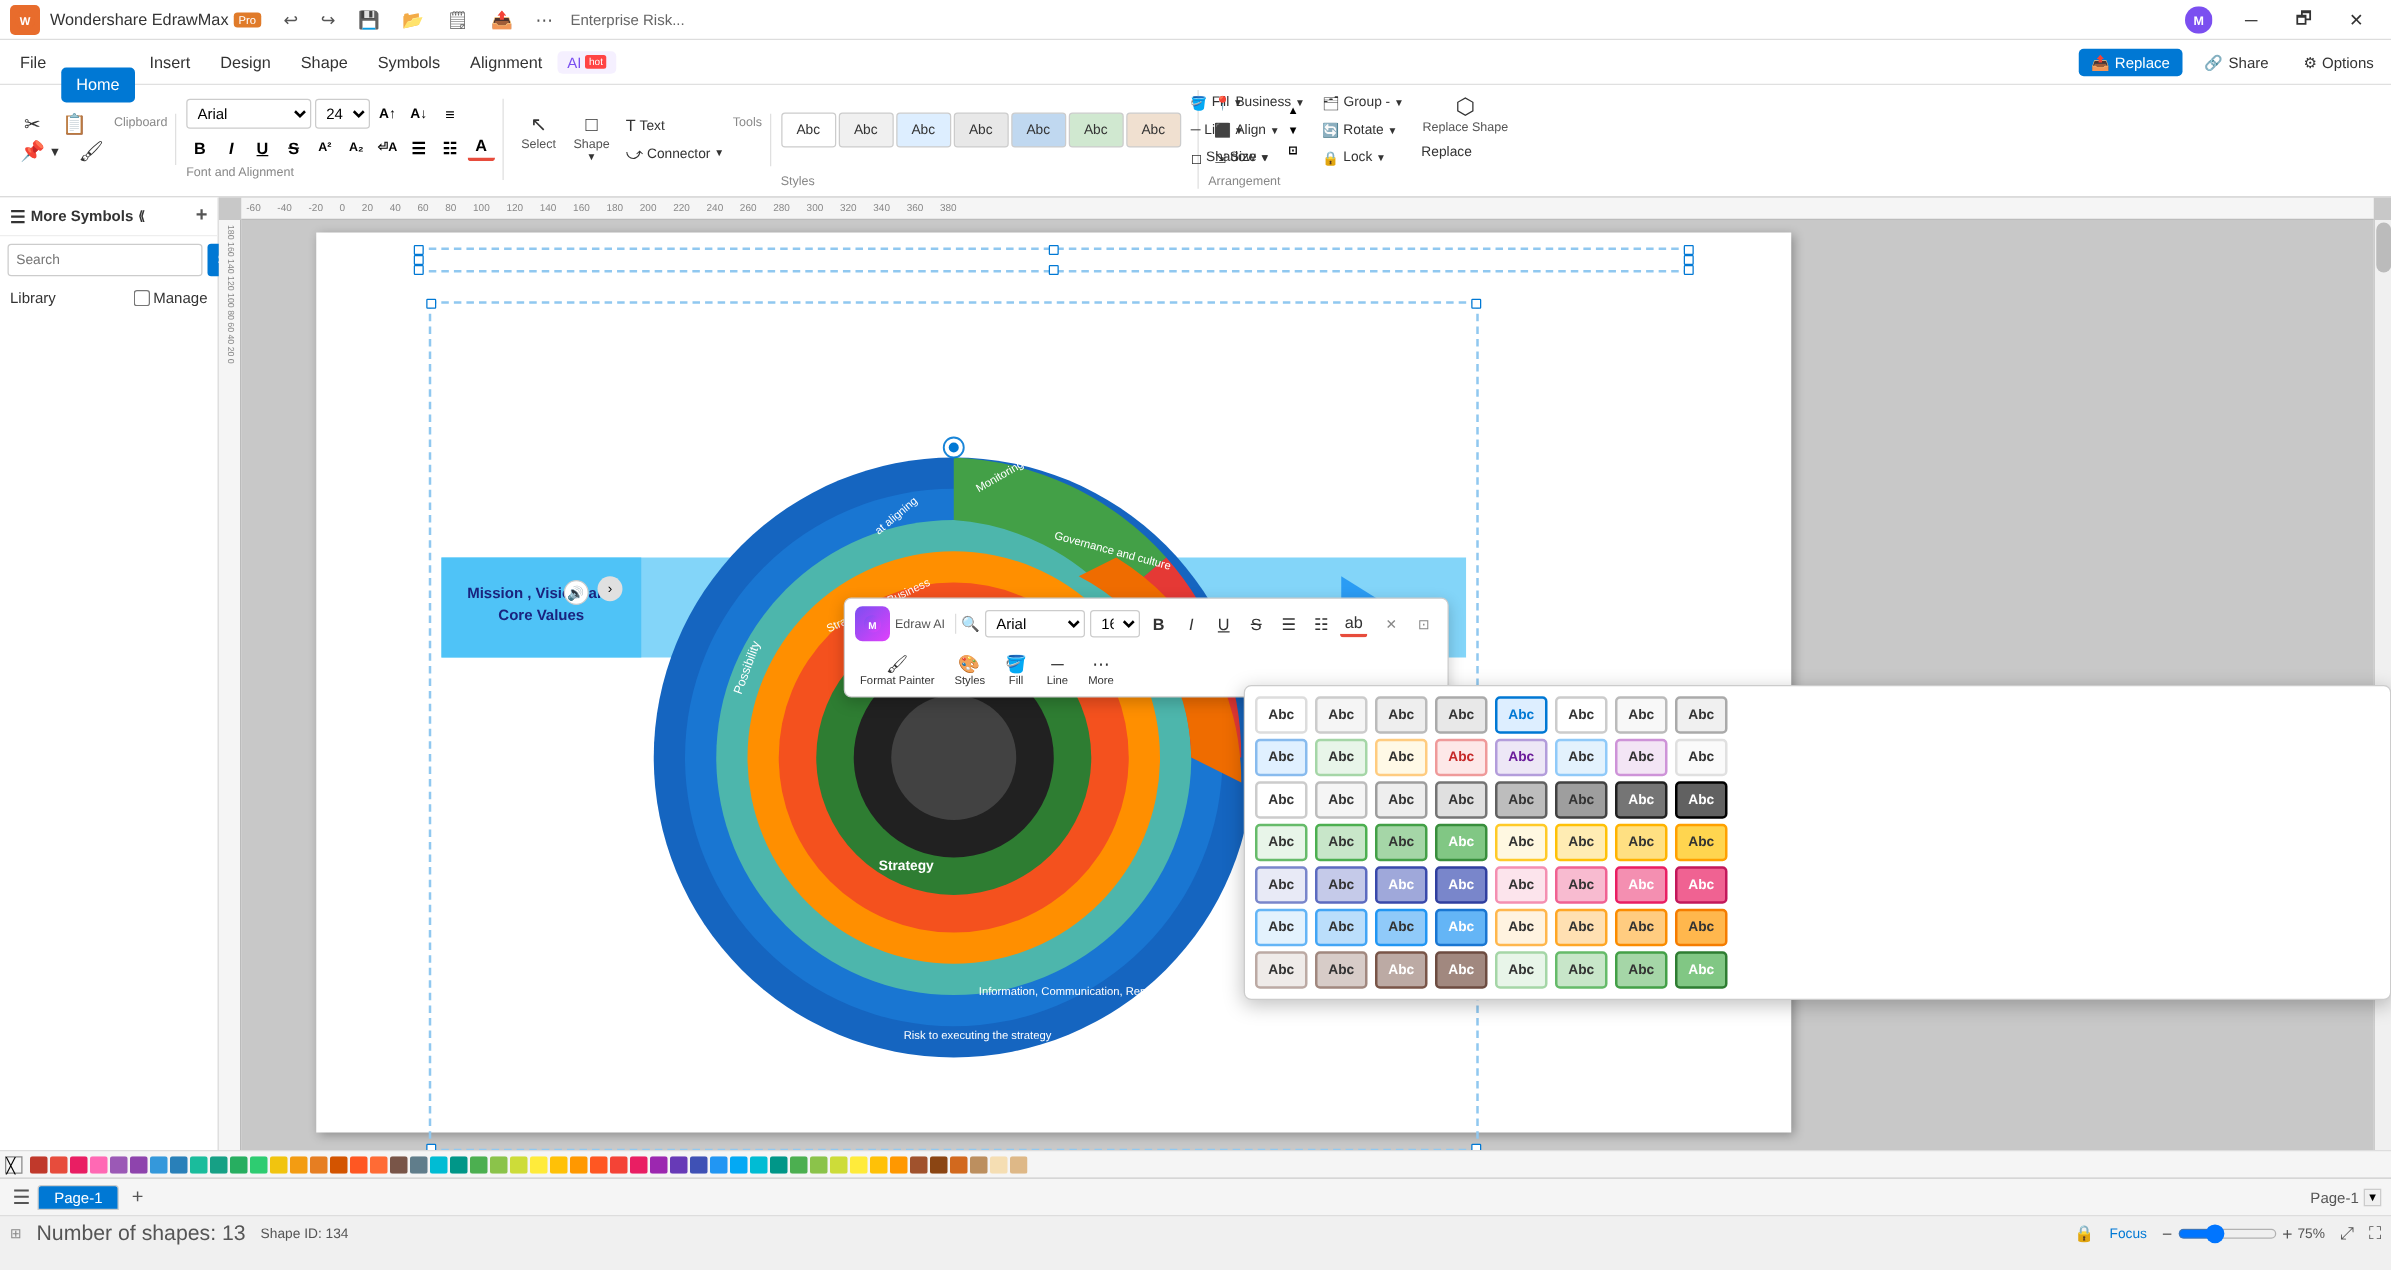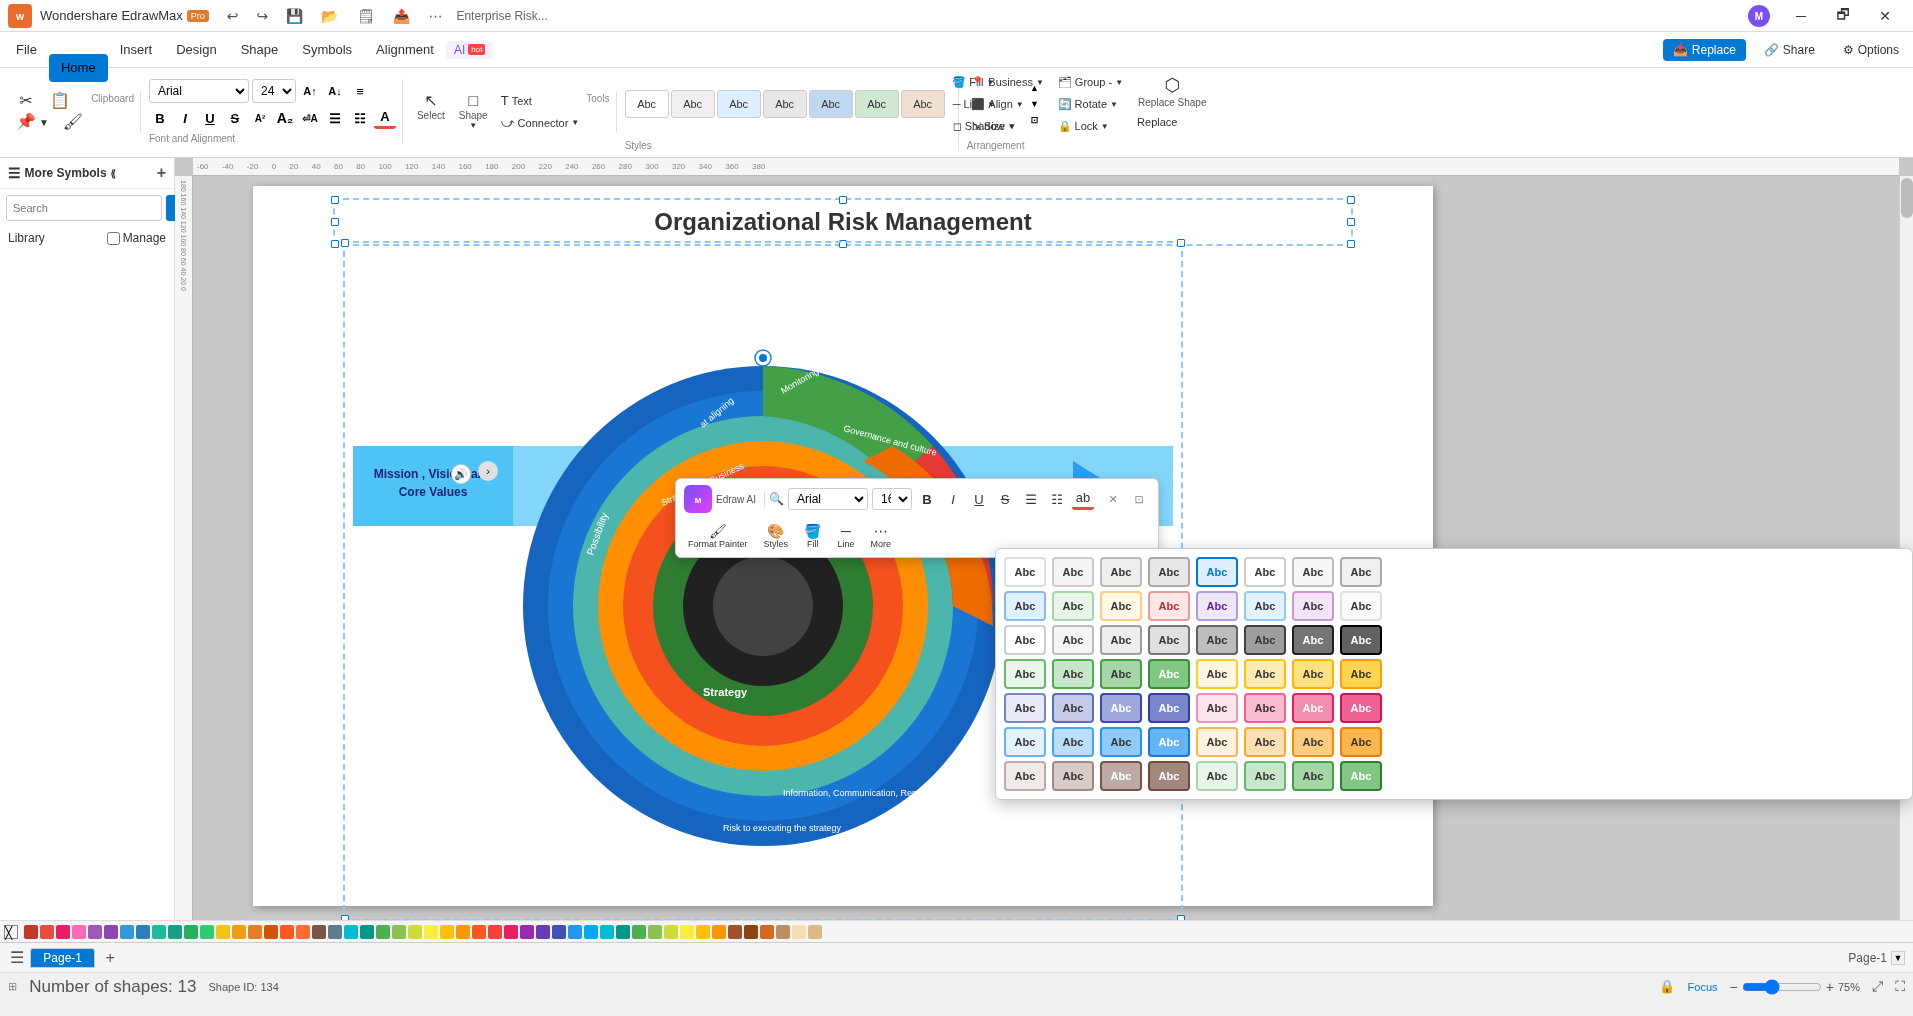--- a/index.html
+++ b/index.html
@@ -26,21 +26,21 @@
     
     #menubar {
       height: 36px;
       background: #ffffff;
       display: flex;
       align-items: center;
       padding: 0 4px;
       border-bottom: 1px solid #e0e0e0;
     }
     .menu-item { padding: 4px 12px; font-size: 13px; color: #333; cursor: pointer; border-radius: 4px; height: 28px; display:flex; align-items:center; }
-    .menu-item.active { background: #0078d4; color: #000000; margin-top: 36px; }
+    .menu-item.active { background: #0078d4; color: #ffffff; margin-top: 36px; }
     .menu-right { margin-left: auto; display: flex; gap: 8px; align-items: center; }
     .menu-right-btn { display: flex; align-items: center; gap: 4px; padding: 4px 10px; font-size: 12px; color: #333; cursor: pointer; border-radius: 4px; }
     .publish-btn { background: #0078d4; color: #fff; border-radius: 4px; }
     .ai-btn { background: #f5f0ff; color: #7a4ff0; border-radius: 4px; display:flex; align-items:center; gap:3px; padding: 2px 8px; font-size:12px; cursor:pointer; }
     .hot-badge { background: #ff4444; color:#fff; font-size:8px; padding:1px 3px; border-radius:2px; }
 
     
     #ribbon {
       background: #ffffff;
       border-bottom: 1px solid #d0d0d0;
@@ -243,21 +243,21 @@
         <div class="fmt-btn" style="font-size:11px;">A↑</div>
         <div class="fmt-btn" style="font-size:11px;">A↓</div>
         <div class="fmt-btn">≡</div>
       </div>
       <div style="display:flex;align-items:center;gap:3px;margin-top:2px;">
         <div class="fmt-btn" style="font-weight:bold;">B</div>
         <div class="fmt-btn" style="font-style:italic;">I</div>
         <div class="fmt-btn" style="text-decoration:underline;">U</div>
         <div class="fmt-btn" style="text-decoration:line-through;">S</div>
         <div class="fmt-btn" style="font-size:10px;">A²</div>
-        <div class="fmt-btn" style="font-size:14px;">A₂</div>
+        <div class="fmt-btn" style="font-size:10px;">A₂</div>
         <div class="fmt-btn" style="font-size:10px;">⏎A</div>
         <div class="fmt-btn">☰</div>
         <div class="fmt-btn">☷</div>
         <div class="fmt-btn" style="position:relative;border-bottom:3px solid #e74c3c;">A</div>
       </div>
       <div class="ribbon-group-label">Font and Alignment</div>
     </div>
 
     <div class="ribbon-group">
       <div style="display:flex;gap:2px;align-items:flex-start;">
@@ -402,21 +402,20 @@
       <span style="font-size:8px;color:#888;">-60 &nbsp;&nbsp;&nbsp;&nbsp; -40 &nbsp;&nbsp;&nbsp;&nbsp; -20 &nbsp;&nbsp;&nbsp;&nbsp; 0 &nbsp;&nbsp;&nbsp;&nbsp; 20 &nbsp;&nbsp;&nbsp;&nbsp; 40 &nbsp;&nbsp;&nbsp;&nbsp; 60 &nbsp;&nbsp;&nbsp;&nbsp; 80 &nbsp;&nbsp;&nbsp;&nbsp; 100 &nbsp;&nbsp;&nbsp;&nbsp; 120 &nbsp;&nbsp;&nbsp;&nbsp; 140 &nbsp;&nbsp;&nbsp;&nbsp; 160 &nbsp;&nbsp;&nbsp;&nbsp; 180 &nbsp;&nbsp;&nbsp;&nbsp; 200 &nbsp;&nbsp;&nbsp;&nbsp; 220 &nbsp;&nbsp;&nbsp;&nbsp; 240 &nbsp;&nbsp;&nbsp;&nbsp; 260 &nbsp;&nbsp;&nbsp;&nbsp; 280 &nbsp;&nbsp;&nbsp;&nbsp; 300 &nbsp;&nbsp;&nbsp;&nbsp; 320 &nbsp;&nbsp;&nbsp;&nbsp; 340 &nbsp;&nbsp;&nbsp;&nbsp; 360 &nbsp;&nbsp;&nbsp;&nbsp; 380</span>
     </div>
 
     <div style="position:absolute;top:18px;left:0;width:18px;background:#f5f5f5;border-right:1px solid #bbb;bottom:0;z-index:10;display:flex;flex-direction:column;align-items:center;padding-top:4px;">
       <span style="font-size:7px;color:#888;writing-mode:vertical-rl;">180 160 140 120 100 80 60 40 20 0</span>
     </div>
 
     <div style="position:absolute;left:78px;top:28px;width:1180px;height:720px;background:#fff;box-shadow:2px 2px 8px rgba(0,0,0,0.3);">
 
       <div style="position:absolute;top:12px;left:80px;right:80px;border:2px dashed #90c8f0;padding:8px;">
-        <div style="text-align:center;font-size:24px;font-weight:bold;color:#333;">Organizational Risk Management</div>
 
         <div class="sel-handle" style="top:-4px;left:-4px;"></div>
         <div class="sel-handle" style="top:-4px;right:-4px;"></div>
         <div class="sel-handle" style="bottom:-4px;left:-4px;"></div>
         <div class="sel-handle" style="bottom:-4px;right:-4px;"></div>
         <div class="sel-handle" style="top:-4px;left:50%;transform:translateX(-50%);"></div>
         <div class="sel-handle" style="bottom:-4px;left:50%;transform:translateX(-50%);"></div>
         <div class="sel-handle" style="top:50%;left:-4px;transform:translateY(-50%);"></div>
         <div class="sel-handle" style="top:50%;right:-4px;transform:translateY(-50%);"></div>
       </div>

